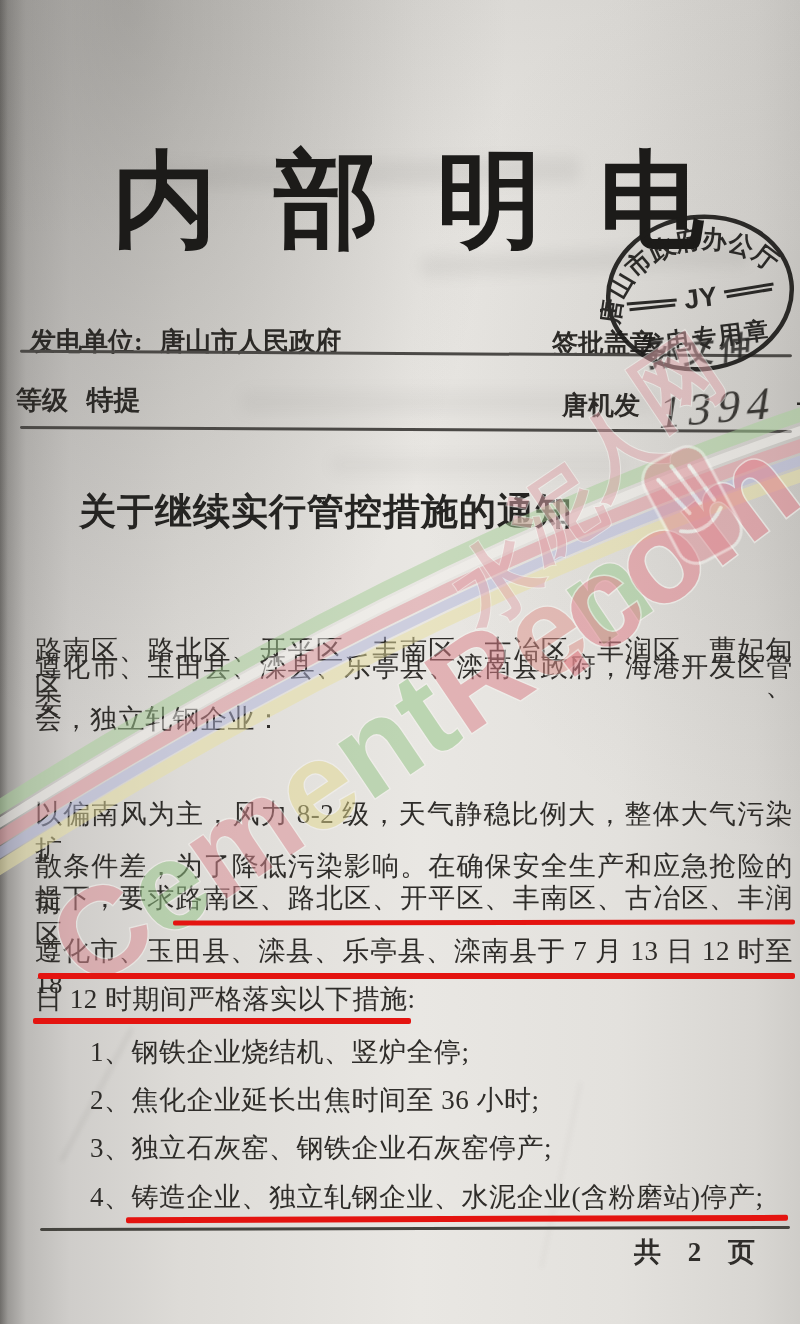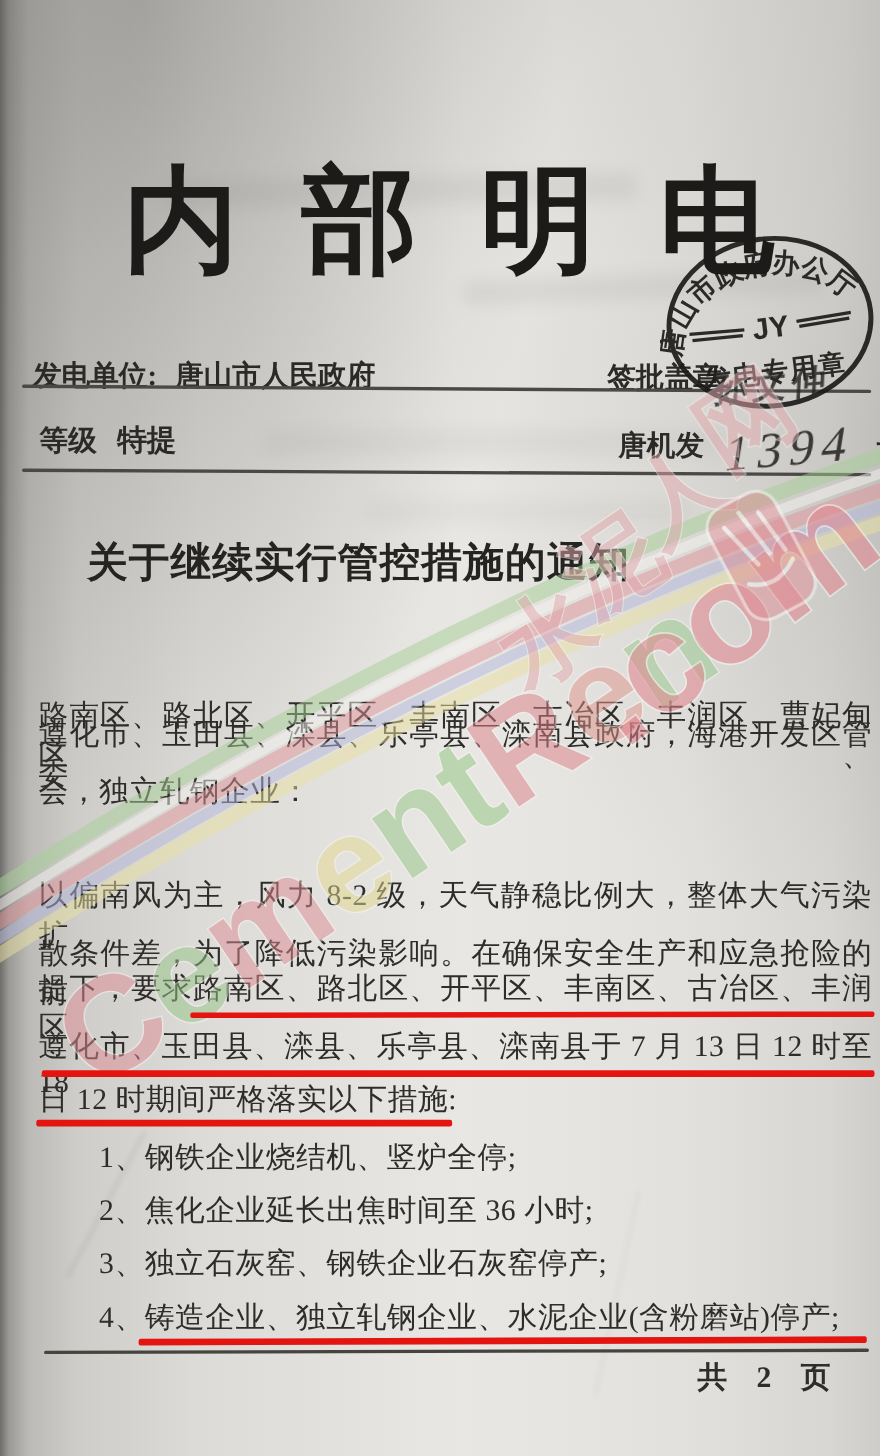--- a/index.html
+++ b/index.html
@@ -88,21 +88,21 @@
   </svg>
 
   <div class="field" style="left:30px;top:324px;">
     <span>发电单位:</span>
     <span style="margin-left:10px;">唐山市人民政府</span>
   </div>
   <div class="field" style="left:552px;top:326px;">签批盖章</div>
   <div class="sig" style="left:648px;top:330px;">孙文仲</div>
   <div class="rule" style="left:20px;top:352px;width:772px;transform:rotate(0.35deg);"></div>
 
-  <div class="field" style="left:36px;top:382px;text-align:right;">
+  <div class="field" style="left:16px;top:382px;text-align:right;">
     <span>等级</span>
     <span style="margin-left:12px;font-size:27px;">特提</span>
   </div>
   <div class="field" style="left:562px;top:382px;">
     <span>唐机发</span>
     <span class="hand-no" style="margin-left:12px;">1394</span>
     <span style="margin-left:14px;">号</span>
   </div>
   <div class="rule" style="left:20px;top:428px;width:772px;transform:rotate(0.3deg);"></div>
 

